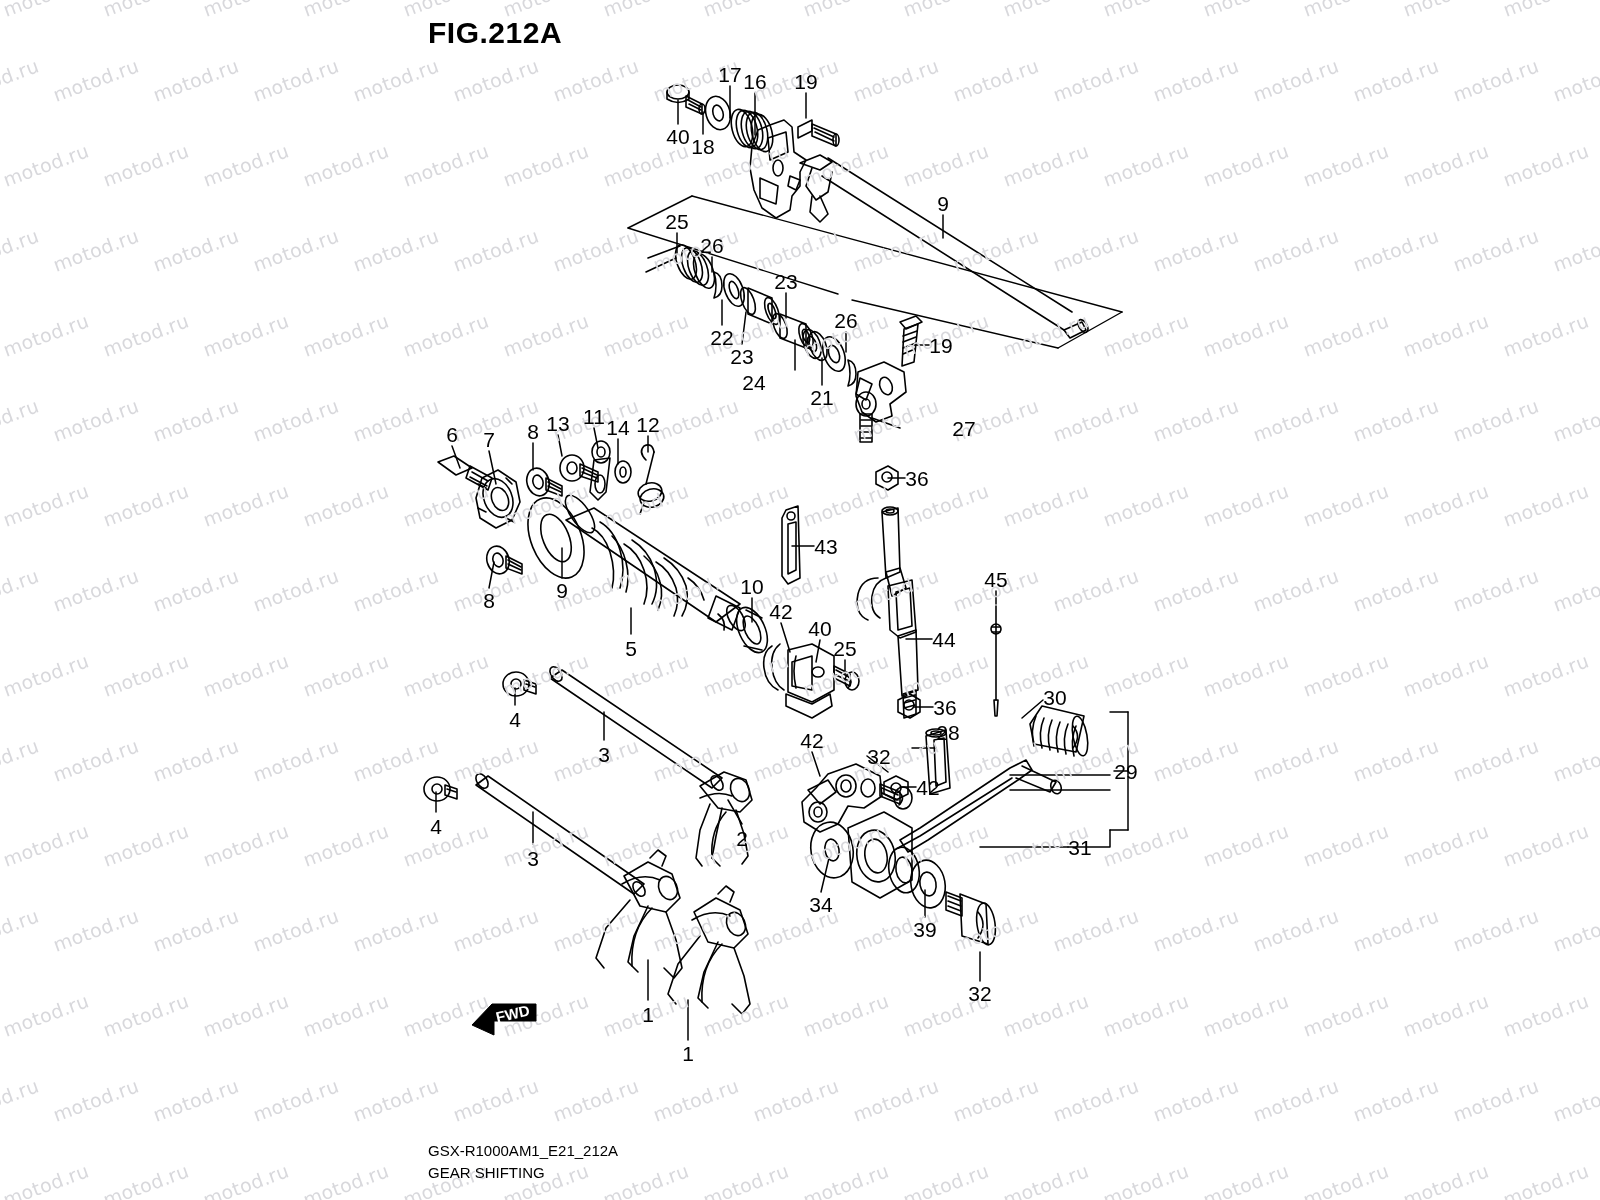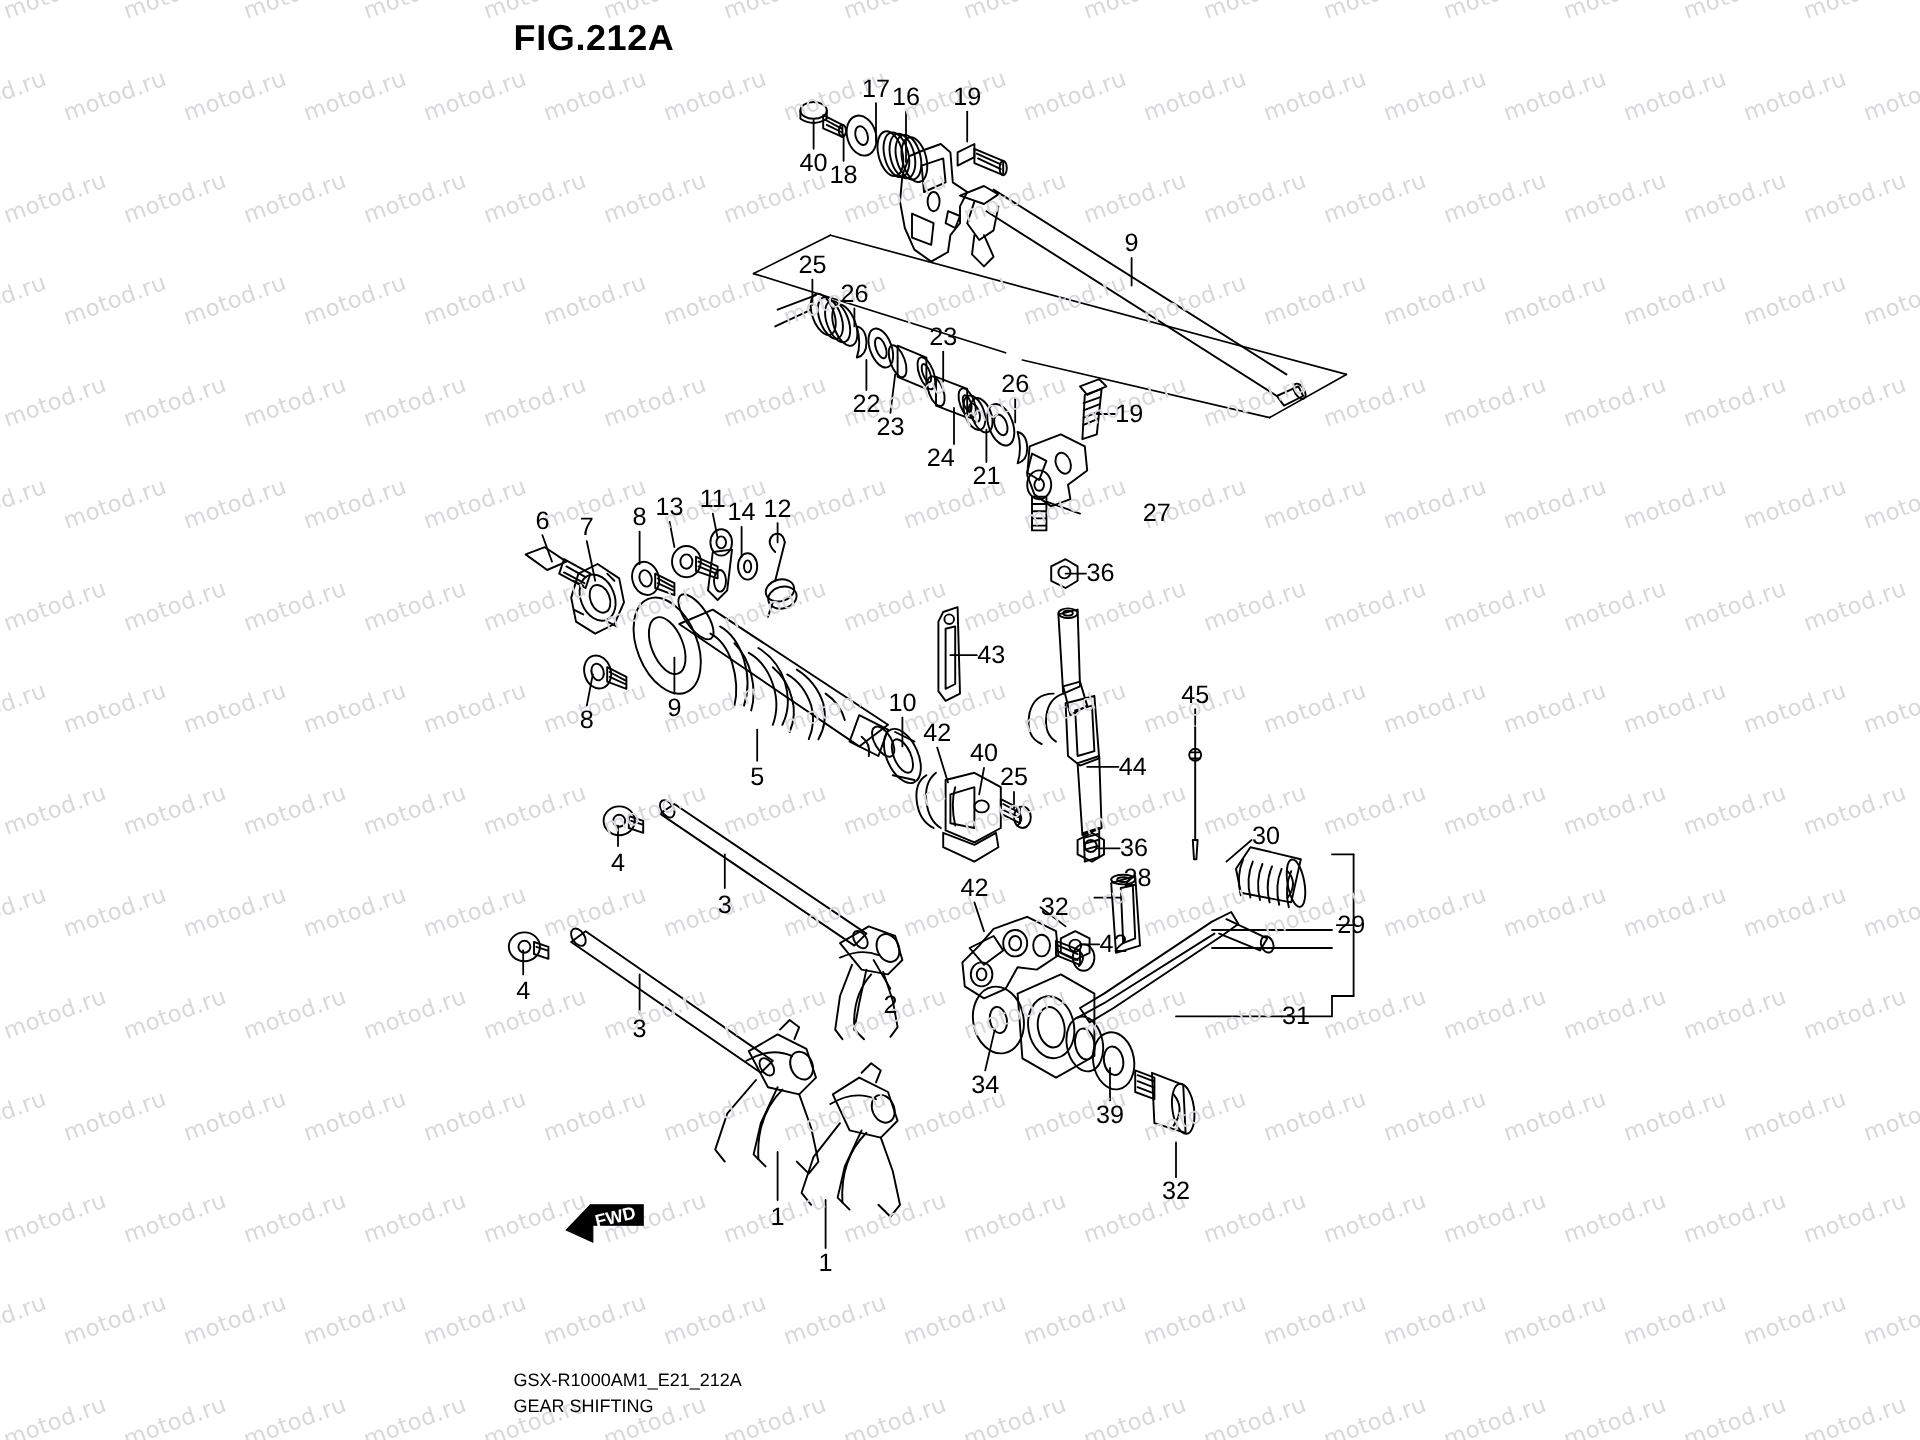--- a/index.html
+++ b/index.html
@@ -767,21 +767,21 @@
     <div class="lbl" style="left: 943px; top: 203px;">9</div>
     <div class="lbl" style="left: 755px; top: 81px;">16</div>
     <div class="lbl" style="left: 730px; top: 74px;">17</div>
     <div class="lbl" style="left: 703px; top: 146px;">18</div>
     <div class="lbl" style="left: 806px; top: 81px;">19</div>
     <div class="lbl" style="left: 678px; top: 136px;">40</div>
     <div class="lbl" style="left: 822px; top: 397px;">21</div>
     <div class="lbl" style="left: 722px; top: 337px;">22</div>
     <div class="lbl" style="left: 742px; top: 356px;">23</div>
     <div class="lbl" style="left: 786px; top: 281px;">23</div>
-    <div class="lbl" style="left: 784px; top: 382px;">24</div>
+    <div class="lbl" style="left: 754px; top: 382px;">24</div>
     <div class="lbl" style="left: 677px; top: 221px;">25</div>
     <div class="lbl" style="left: 712px; top: 245px;">26</div>
     <div class="lbl" style="left: 846px; top: 320px;">26</div>
     <div class="lbl" style="left: 964px; top: 428px;">27</div>
     <div class="lbl" style="left: 948px; top: 732px;">28</div>
     <div class="lbl" style="left: 1126px; top: 771px;">29</div>
     <div class="lbl" style="left: 1055px; top: 697px;">30</div>
     <div class="lbl" style="left: 1080px; top: 847px;">31</div>
     <div class="lbl" style="left: 879px; top: 756px;">32</div>
     <div class="lbl" style="left: 928px; top: 787px;">42</div>

